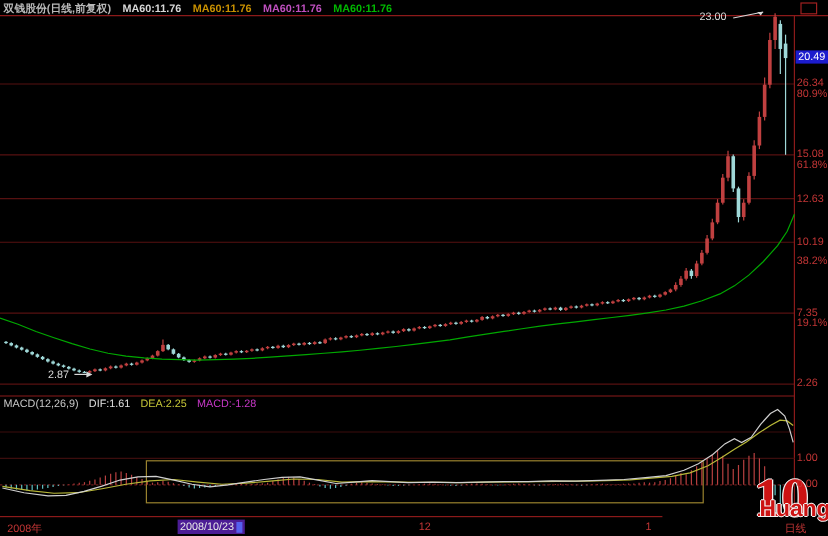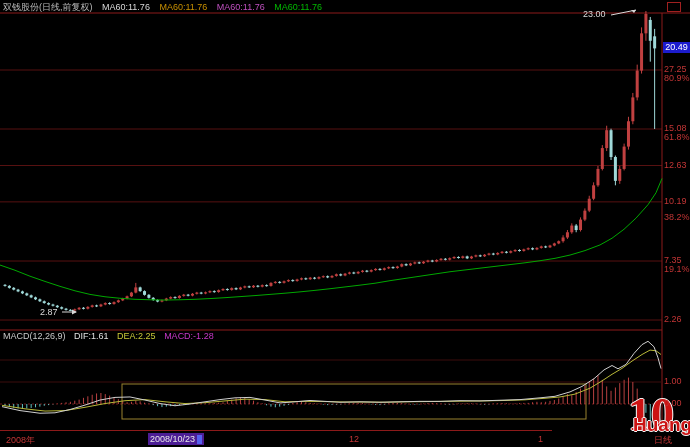--- a/index.html
+++ b/index.html
@@ -1,18 +1,18 @@
 <!DOCTYPE html>
 <html><head>
 <meta charset="utf-8">
 <style>
   html,body{margin:0;padding:0;background:#111;}
   .screen{position:relative;width:690px;height:447px;background:#000;overflow:hidden;
           font-family:"Liberation Sans","DejaVu Sans",sans-serif;}
-  .hdr{position:absolute;left:3px;top:1px;height:12px;font-size:9px;line-height:12px;white-space:nowrap;}
+  .hdr{position:absolute;left:3px;top:1px;height:12px;font-size:9px;line-height:12px;white-space:nowrap;font-weight:bold;}
   .hdr span{margin-right:7px;}
   .t-title{color:#b8b8b8;}
   .ma1{color:#d8d8d8;} .ma2{color:#c89000;} .ma3{color:#c050c0;} .ma4{color:#00b800;}
   svg{position:absolute;left:0;top:0;}
   .axlab{position:absolute;font-size:9px;line-height:9px;color:#c23535;left:664px;white-space:nowrap;}
   .lastbox{position:absolute;left:663px;top:42px;width:27px;height:11px;background:#1c1ccd;
            color:#fff;font-size:9px;line-height:11px;text-align:center;}
   .anno{position:absolute;font-size:9px;color:#d8d8d8;white-space:nowrap;}
   .macdhdr{position:absolute;left:3px;top:331px;font-size:9px;line-height:11px;white-space:nowrap;}
   .macdhdr span{margin-right:6px;}
@@ -538,21 +538,21 @@
     <span class="red" style="left:349px;">12</span>
     <span class="red" style="left:538px;">1</span>
     <span class="red" style="left:654px;">日线</span>
   </div>
 
   <div class="wm">
     <span class="wm-10">10</span>
     <span class="wm-hc">Huang.CN</span>
   </div>
 
-<div class="axlab" style="top: 65px;">27.25</div>
+<div class="axlab" style="top: 65px;">26.34</div>
     <div class="axlab" style="top: 74px;">80.9%</div>
     <div class="axlab" style="top: 124.004px;">15.08</div>
     <div class="axlab" style="top: 133.004px;">61.8%</div>
     <div class="axlab" style="top: 160.509px;">12.63</div>
     <div class="axlab" style="top: 196.865px;">10.19</div>
     <div class="axlab" style="top: 213px;">38.2%</div>
     <div class="axlab" style="top: 256.018px;">7.35</div>
     <div class="axlab" style="top: 265.018px;">19.1%</div>
     <div class="axlab" style="top: 315.022px;">2.26</div>
     <div class="axlab" style="top: 355px; padding-left: 40px;">2.00</div>

